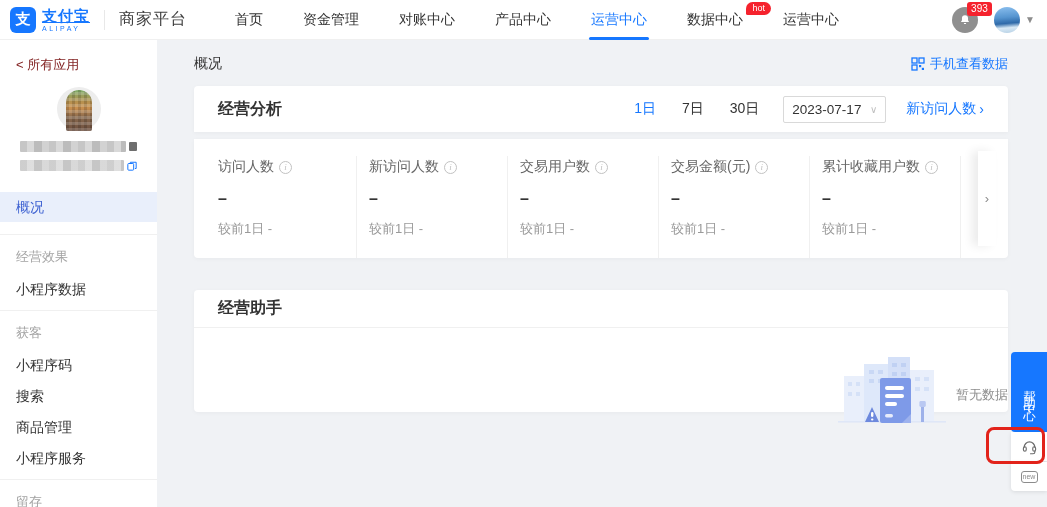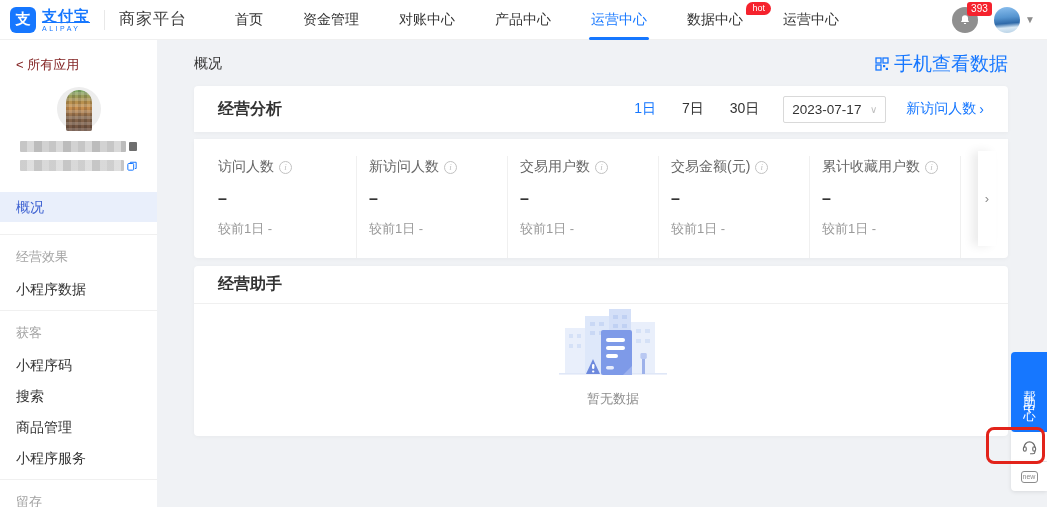--- a/index.html
+++ b/index.html
@@ -61,21 +61,21 @@
   .side-active { margin-top:21px; height:30px; line-height:30px; padding-left:16px; background:#e9effb;
                  color:#3f63d2; font-size:14px; cursor:pointer; }
   .side-divider { height:1px; background:#f0f0f0; margin-top:12px; }
   .side-section { margin:13px 0 0 16px; font-size:13px; color:#a3a3a3; }
   .side-item { margin:14px 0 0 16px; font-size:14px; color:#333; cursor:pointer; line-height:17px; }
   .side-item.gap { margin-top:15px; }
 
   .main { flex:1; padding:15px 39px 0 37px; min-width:0; }
   .crumb-row { display:flex; align-items:center; justify-content:space-between; height:18px; }
   .crumb { font-size:14px; color:#333; font-weight:500; }
-  .phone-link { display:flex; align-items:center; gap:5px; color:#1677ff; font-size:19px; cursor:pointer; }
+  .phone-link { display:flex; align-items:center; gap:5px; color:#1677ff; font-size:13px; cursor:pointer; }
 
   .card { background:#fff; border-radius:4px; box-shadow:0 1px 4px rgba(0,0,0,.04); }
   .analysis-header { margin-top:13px; height:46px; display:flex; align-items:center; padding:0 24px;
                      border-radius:4px 4px 0 0; }
   .card-title { font-size:16px; font-weight:bold; color:#333; }
   .analysis-controls { margin-left:auto; display:flex; align-items:center; }
   .tab { font-size:14px; color:#333; margin-left:26px; cursor:pointer; }
   .tab.active { color:#1677ff; }
   .date-picker { display:flex; align-items:center; justify-content:space-between; width:103px; height:27px;
                  border:1px solid #d9d9d9; border-radius:2px; margin-left:24px; padding:0 8px;
@@ -90,23 +90,23 @@
   .stat-label { display:flex; align-items:center; gap:5px; font-size:14px; color:#666; white-space:nowrap; }
   .info-icon { width:13px; height:13px; border:1px solid #c2c2c2; border-radius:50%; color:#c2c2c2;
                font-size:9px; line-height:11px; text-align:center; font-family:"Liberation Serif",serif;
                font-style:italic; cursor:pointer; flex:0 0 13px; }
   .stat-value { margin-top:14px; font-size:16px; font-weight:bold; color:#333; }
   .stat-delta { margin-top:12px; font-size:13px; color:#9a9a9a; }
   .carousel-next { position:absolute; right:12px; top:12px; width:18px; height:95px; background:#fff;
                    box-shadow:-6px 0 10px rgba(0,0,0,.08); display:flex; align-items:center;
                    justify-content:center; color:#8c8c8c; font-size:13px; cursor:pointer; }
 
-  .assistant-card { margin-top:8px; height:170px; }
+  .assistant-card { margin-top:32px; height:122px; }
   .assistant-header { height:38px; display:flex; align-items:center; padding:0 24px; border-bottom:1px solid #f0f0f0; }
-  .assistant-body { height:131px; display:flex; flex-direction:column; align-items:center; justify-content:flex-start;padding-left:24px; }
+  .assistant-body { height:131px; display:flex; flex-direction:row; align-items:center; justify-content:flex-end;padding-left:24px; }
   .empty-text { font-size:13px; color:#8c8c8c; margin-top:2px; }
 
   
   .help-btn { position:absolute; right:0; top:352px; width:36px; height:80px; background:#1677ff;
               border-radius:4px 0 0 4px; color:#fff; display:flex; align-items:center; justify-content:center;
               cursor:pointer; z-index:20; }
   .help-text { writing-mode:vertical-lr; text-orientation:upright; font-size:12.5px; letter-spacing:6px; }
   .float-btn { position:absolute; right:0; width:36px; background:#fff; box-shadow:0 1px 4px rgba(0,0,0,.10);
                display:flex; align-items:center; justify-content:center; cursor:pointer; z-index:20; }
   .service-btn { top:432px; height:29px; }

